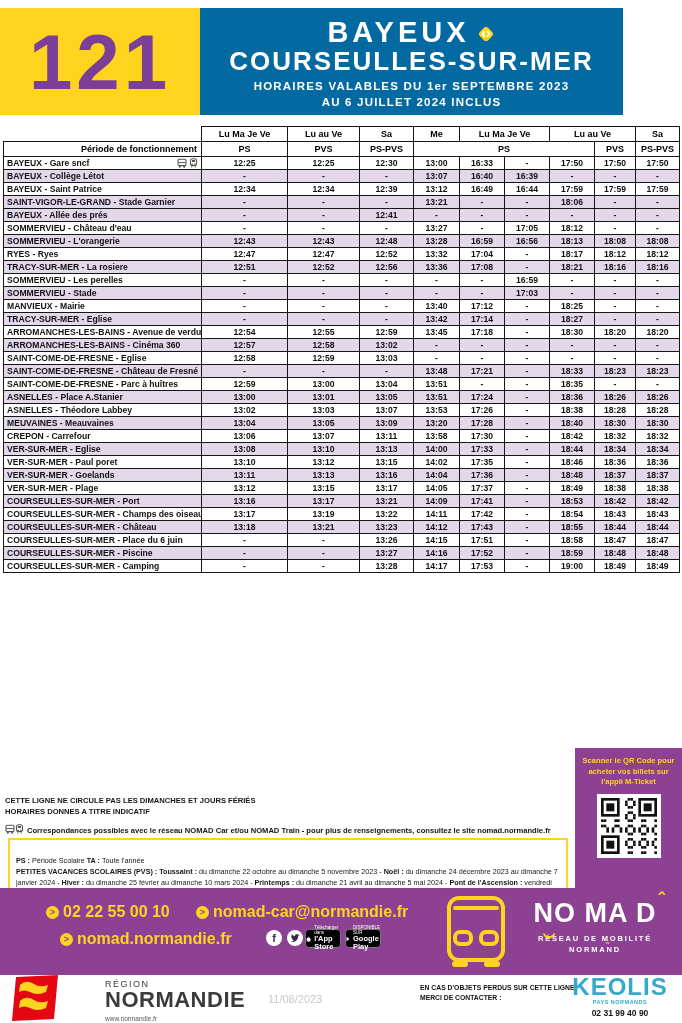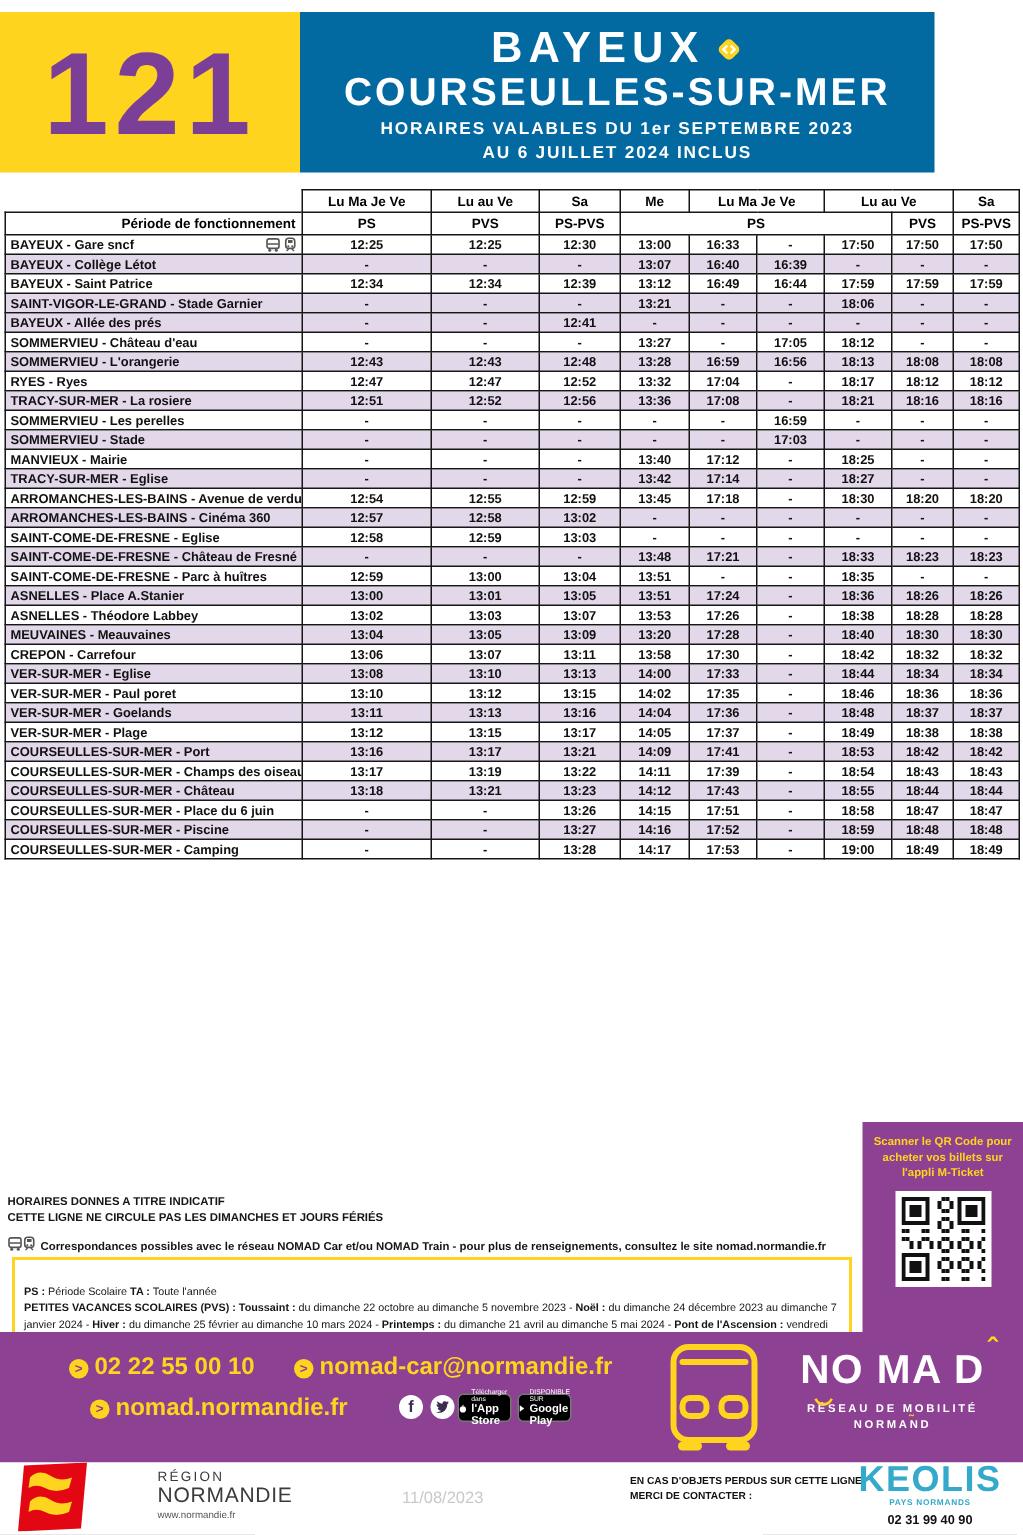--- a/index.html
+++ b/index.html
@@ -61,21 +61,21 @@
   .nomad .big .acc2 { position:absolute; right:4px; top:-10px; color:#ffd41e; font-size:20px; }
   .nomad .sub { font-size:7.5px; letter-spacing:1.8px; font-weight:bold; margin-top:7px; }
   .nomad .sub2 { font-size:7.5px; letter-spacing:1.8px; font-weight:bold; margin-top:2px; position:relative; }
   .nomad .sub2 .acc3 { position:absolute; left:86px; top:-4px; color:#ffd41e; font-size:9px; }
 
   
   .bottom { position:absolute; left:0; top:975px; width:682px; height:48px; background:#fff; }
   .flag { position:absolute; left:10px; top:0px; }
   .region { position:absolute; left:105px; top:4px; color:#3b3b3b; }
   .region .r1 { font-size:9px; letter-spacing:1.5px; }
-  .region .r2 { font-size:14px; font-weight:normal; letter-spacing:0.5px; line-height:1; }
+  .region .r2 { font-size:22px; font-weight:bold; letter-spacing:0.5px; line-height:1; }
   .region .r3 { font-size:6.5px; margin-top:4px; color:#555; }
   .datewm { position:absolute; left:268px; top:18px; font-size:11px; color:#c9c9c9; }
   .lost { position:absolute; left:420px; top:8px; font-size:6.8px; font-weight:bold; color:#111; line-height:1.5; }
   .keolis { position:absolute; left:565px; top:0px; text-align:center; width:110px; }
   .keolis .k1 { font-size:24px; font-weight:bold; letter-spacing:1px; color:#35a9c9; line-height:1; }
   .keolis .k2 { font-size:5.5px; font-weight:bold; color:#35a9c9; letter-spacing:0.5px; }
   .keolis .k3 { font-size:8.5px; font-weight:bold; color:#111; margin-top:3px; }
 </style>
 </head>
 <body>
@@ -470,21 +470,21 @@
           <td>18:53</td>
           <td>18:42</td>
           <td>18:42</td>
         </tr>
         <tr class="">
           <td class="stop">COURSEULLES-SUR-MER - Champs des oiseaux</td>
           <td>13:17</td>
           <td>13:19</td>
           <td>13:22</td>
           <td>14:11</td>
-          <td>17:39</td>
+          <td>17:42</td>
           <td>-</td>
           <td>18:54</td>
           <td>18:43</td>
           <td>18:43</td>
         </tr>
         <tr class="shade">
           <td class="stop">COURSEULLES-SUR-MER - Château</td>
           <td>13:18</td>
           <td>13:21</td>
           <td>13:23</td>
@@ -528,22 +528,22 @@
           <td>17:53</td>
           <td>-</td>
           <td>19:00</td>
           <td>18:49</td>
           <td>18:49</td>
         </tr>
       </tbody>
     </table>
 
   <div class="notes">
+    <div>CETTE LIGNE NE CIRCULE PAS LES DIMANCHES ET JOURS FÉRIÉS</div>
     <div>HORAIRES DONNES A TITRE INDICATIF</div>
-    <div>CETTE LIGNE NE CIRCULE PAS LES DIMANCHES ET JOURS FÉRIÉS</div>
     <div class="corresp">
       <span id="corresp-icons"><svg width="10" height="10" viewBox="0 0 10 10">
             <rect x="1" y="1.2" width="8" height="6.4" rx="1.4" fill="none" stroke="#555" stroke-width="1.1"></rect>
             <line x1="1.4" y1="4.6" x2="8.6" y2="4.6" stroke="#555" stroke-width="1"></line>
             <circle cx="2.8" cy="8.8" r="1" fill="#555"></circle>
             <circle cx="7.2" cy="8.8" r="1" fill="#555"></circle>
           </svg><svg width="9" height="10" viewBox="0 0 9 10">
             <rect x="1.5" y="0.8" width="6" height="6.8" rx="2" fill="none" stroke="#555" stroke-width="1.1"></rect>
             <rect x="3" y="2" width="3" height="2" fill="#555"></rect>
             <circle cx="3.2" cy="6.2" r="0.7" fill="#555"></circle>

